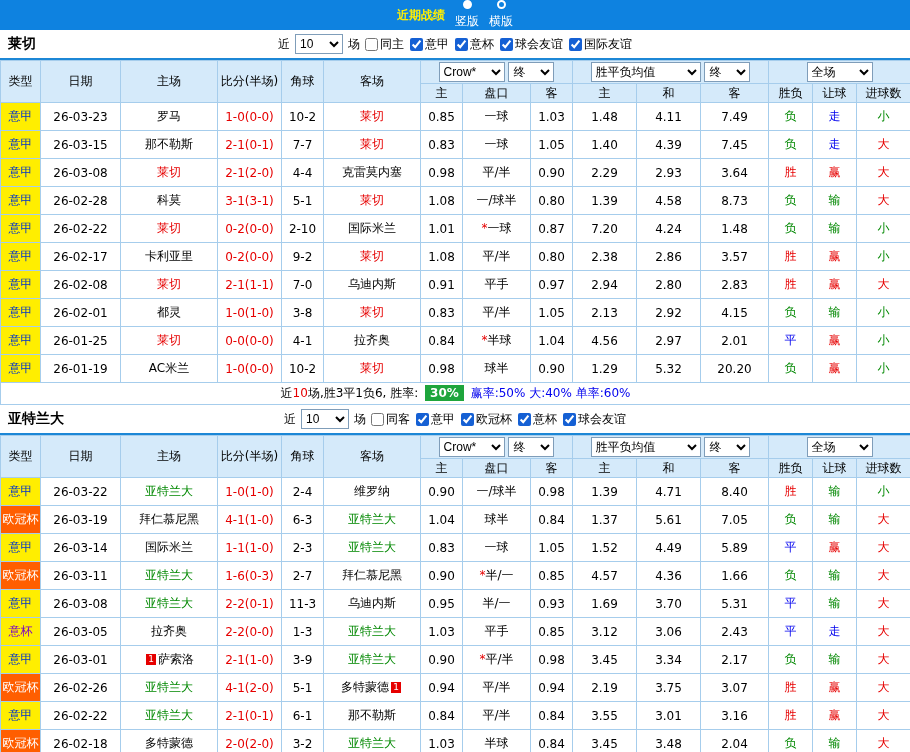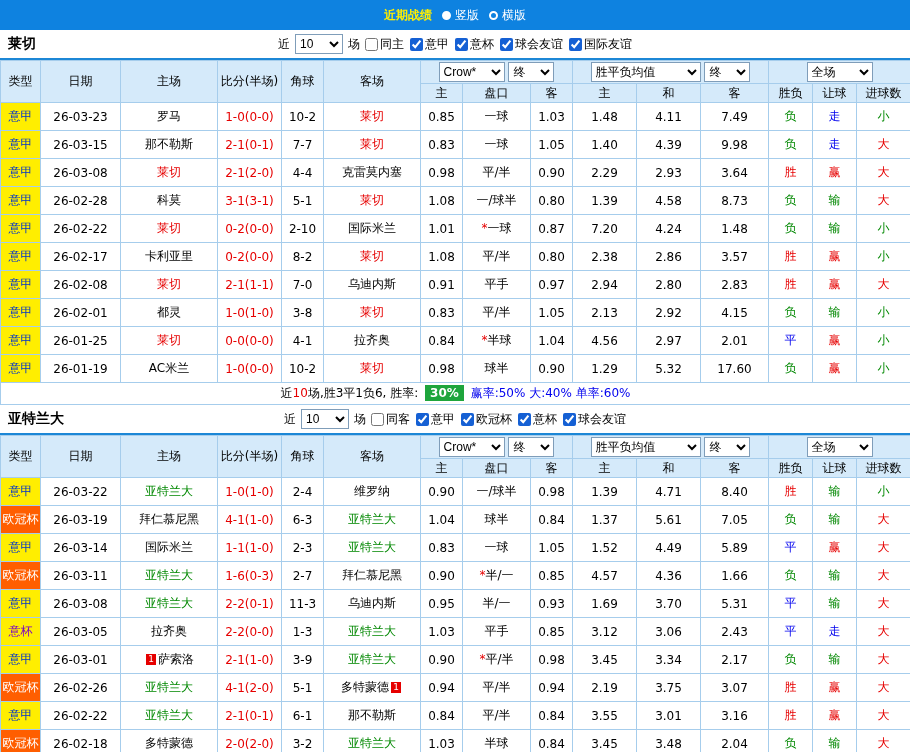--- a/index.html
+++ b/index.html
@@ -1,21 +1,21 @@
 <!DOCTYPE html>
 <html style="--topbar-bg: #0e82e0; --title-text: #ffef00; --section-line: #1c87d6; --header-bg: #d5eafa; --grid-border: #a6cdec; --serie-bg: #ffee00; --serie-text: #0033cc; --ucl-bg: #ff5e00; --ucl-text: #ffffff; --coppa-bg: #ffee00; --coppa-text: #7a00c8; --win-red: #e60000; --loss-green: #008800; --draw-blue: #0000ee; --rate-badge: #1ea53c;"><head>
 <meta charset="utf-8">
 <style>
   * { margin:0; padding:0; box-sizing:border-box; }
   html,body { width:910px; height:752px; overflow:hidden; background:#fff;
     font-family:"DejaVu Sans","Liberation Sans",sans-serif; font-size:12px; color:#000; }
   .topbar { height:30px; background:var(--topbar-bg); display:flex; align-items:center;
     justify-content:center; gap:10px; color:#fff; }
   .topbar .title { color:var(--title-text); font-weight:bold; font-size:12px; }
-  .radio { display:inline-flex; align-items:center; gap:4px; cursor:pointer; }
+  .radio { display:inline-flex; align-items:center; gap:4px; cursor:pointer;flex-direction:column; }
   .dot { width:9px; height:9px; border:2px solid #fff; border-radius:50%; display:inline-block; background:transparent; }
   .dot.checked { background:#fff; }
   .sec-head { height:30px; display:flex; align-items:center; position:relative;
     background:#fff; border-bottom:2px solid var(--section-line); }
   .sec-head .team { font-size:14px; font-weight:bold; margin-left:8px; }
   .sec-head .filters { position:absolute; left:50%; transform:translateX(-50%);
     display:flex; align-items:center; gap:5px; white-space:nowrap; }
   .cbs { display:inline-flex; align-items:center; gap:6px; }
   .cb { display:inline-flex; align-items:center; gap:2px; cursor:pointer; }
   input[type=checkbox] { width:13px; height:13px; accent-color:#1560d4; }
@@ -159,21 +159,21 @@
             <td data-name="match-date-cell">26-03-15</td>
             <td data-name="home-team-cell"><span class="team-link" data-name="team-link">那不勒斯</span></td>
             <td data-name="score-cell" class="red">2-1(0-1)</td>
             <td data-name="corners-cell">7-7</td>
             <td data-name="away-team-cell"><span class="team-link red" data-name="team-link">莱切</span></td>
             <td data-name="asia-home-odds-cell">0.83</td>
             <td data-name="asia-handicap-cell">一球</td>
             <td data-name="asia-away-odds-cell">1.05</td>
             <td data-name="europe-home-odds-cell">1.40</td>
             <td data-name="europe-draw-odds-cell">4.39</td>
-            <td data-name="europe-away-odds-cell">9.98</td>
+            <td data-name="europe-away-odds-cell">7.45</td>
             <td data-name="winloss-cell" class="green">负</td>
             <td data-name="handicap-result-cell" class="blue">走</td>
             <td data-name="goals-result-cell" class="red">大</td>
           </tr>
           <tr data-name="match-row">
             <td data-name="match-type-cell" class="t-serie">意甲</td>
             <td data-name="match-date-cell">26-03-08</td>
             <td data-name="home-team-cell"><span class="team-link red" data-name="team-link">莱切</span></td>
             <td data-name="score-cell" class="red">2-1(2-0)</td>
             <td data-name="corners-cell">4-4</td>
@@ -220,21 +220,21 @@
             <td data-name="europe-away-odds-cell">1.48</td>
             <td data-name="winloss-cell" class="green">负</td>
             <td data-name="handicap-result-cell" class="green">输</td>
             <td data-name="goals-result-cell" class="green">小</td>
           </tr>
           <tr data-name="match-row">
             <td data-name="match-type-cell" class="t-serie">意甲</td>
             <td data-name="match-date-cell">26-02-17</td>
             <td data-name="home-team-cell"><span class="team-link" data-name="team-link">卡利亚里</span></td>
             <td data-name="score-cell" class="red">0-2(0-0)</td>
-            <td data-name="corners-cell">8-2</td>
+            <td data-name="corners-cell">9-2</td>
             <td data-name="away-team-cell"><span class="team-link red" data-name="team-link">莱切</span></td>
             <td data-name="asia-home-odds-cell">1.08</td>
             <td data-name="asia-handicap-cell">平/半</td>
             <td data-name="asia-away-odds-cell">0.80</td>
             <td data-name="europe-home-odds-cell">2.38</td>
             <td data-name="europe-draw-odds-cell">2.86</td>
             <td data-name="europe-away-odds-cell">3.57</td>
             <td data-name="winloss-cell" class="red">胜</td>
             <td data-name="handicap-result-cell" class="red">赢</td>
             <td data-name="goals-result-cell" class="green">小</td>
@@ -295,21 +295,21 @@
             <td data-name="match-date-cell">26-01-19</td>
             <td data-name="home-team-cell"><span class="team-link" data-name="team-link">AC米兰</span></td>
             <td data-name="score-cell" class="red">1-0(0-0)</td>
             <td data-name="corners-cell">10-2</td>
             <td data-name="away-team-cell"><span class="team-link red" data-name="team-link">莱切</span></td>
             <td data-name="asia-home-odds-cell">0.98</td>
             <td data-name="asia-handicap-cell">球半</td>
             <td data-name="asia-away-odds-cell">0.90</td>
             <td data-name="europe-home-odds-cell">1.29</td>
             <td data-name="europe-draw-odds-cell">5.32</td>
-            <td data-name="europe-away-odds-cell">17.60</td>
+            <td data-name="europe-away-odds-cell">20.20</td>
             <td data-name="winloss-cell" class="green">负</td>
             <td data-name="handicap-result-cell" class="red">赢</td>
             <td data-name="goals-result-cell" class="green">小</td>
           </tr>
         </tbody>
       <tfoot>
         <tr data-name="summary-row">
           <td colspan="15" class="summary-cell" data-name="summary-cell"><span class="black" data-name="summary-text">近</span><span class="red" data-name="summary-text">10</span><span class="black" data-name="summary-text">场,胜3平1负6, 胜率: </span><span class="pct" data-name="win-rate-badge">30%</span><span class="blue" data-name="summary-text"> 赢率:50%</span><span class="blue" data-name="summary-text"> 大:40%</span><span class="blue" data-name="summary-text"> 单率:60%</span></td>
         </tr>
       </tfoot>

